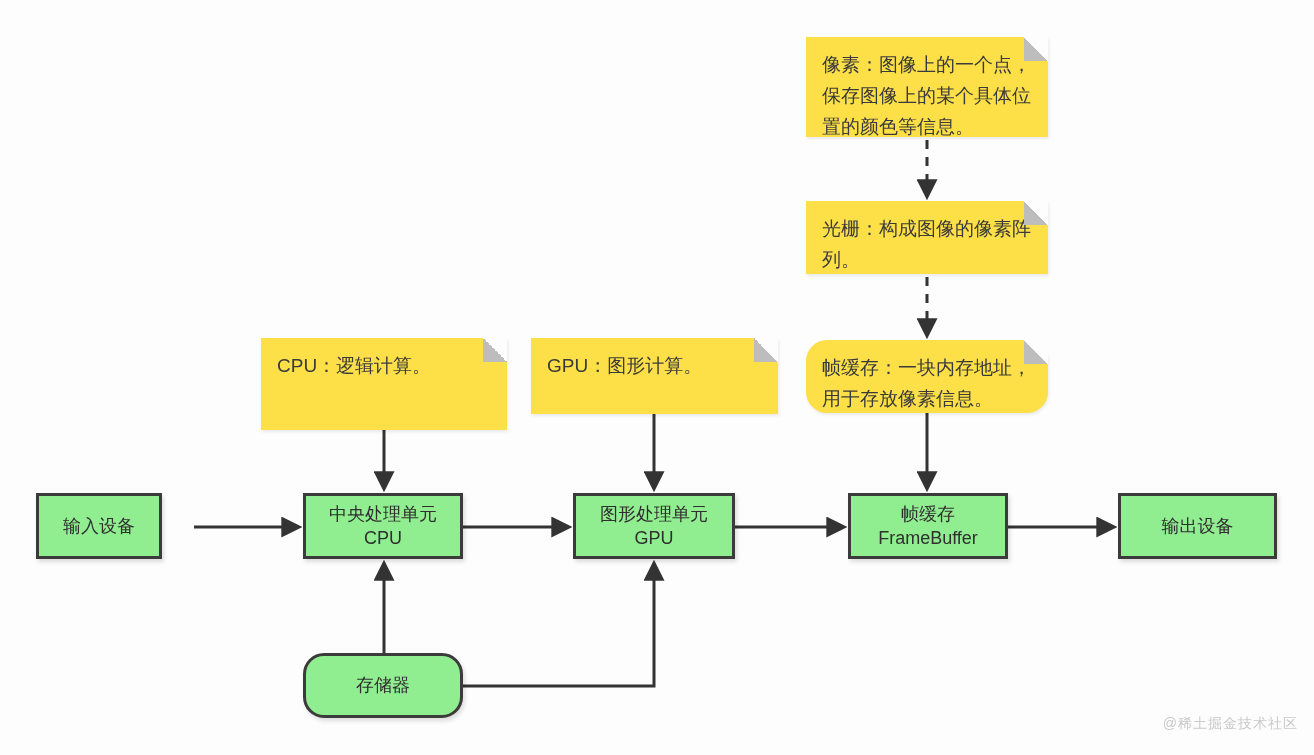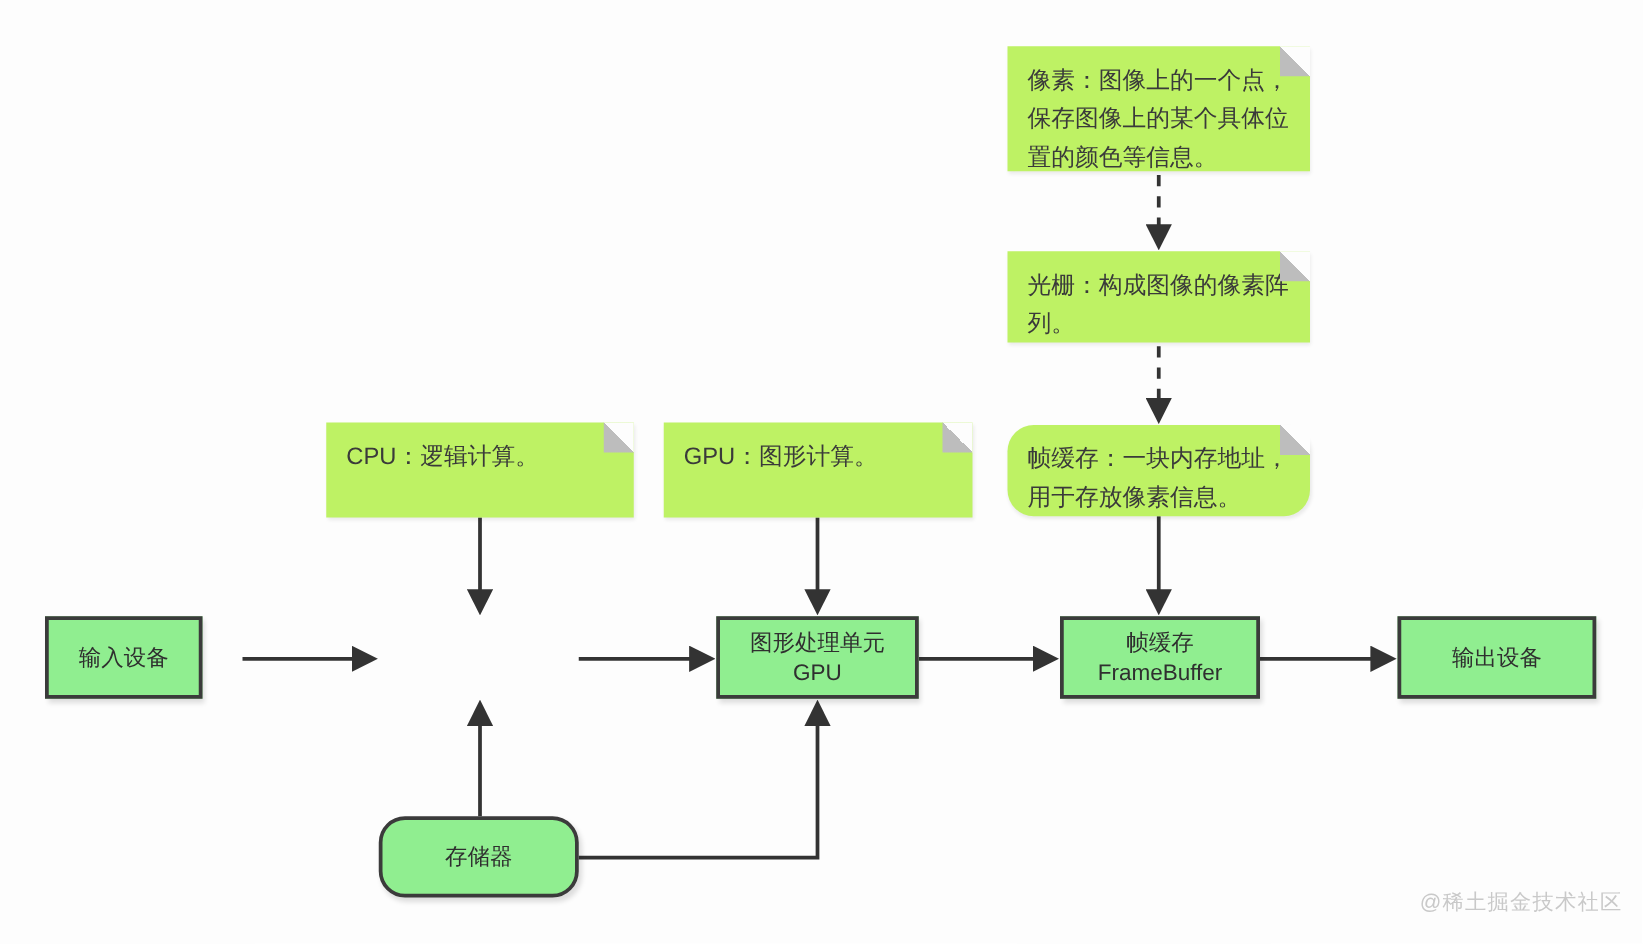--- a/index.html
+++ b/index.html
@@ -16,47 +16,47 @@
     background:#90EE90;
     border:3px solid #3b3b3b;
     box-sizing:border-box;
     display:flex;flex-direction:column;align-items:center;justify-content:center;
     color:#2f2f2f;font-size:18px;line-height:1.35;
     box-shadow:2px 3px 4px rgba(0,0,0,0.13);
     text-align:center;
   }
   .note{
     position:absolute;z-index:2;
-    background:#bef264;
+    background:#fde047;
     box-sizing:border-box;
     padding:12px 16px;
     color:#3a3a3a;font-size:19px;line-height:31px;
     box-shadow:1px 2px 3px rgba(0,0,0,0.08);
   }
   .note .fold{
     position:absolute;top:0;right:0;width:24px;height:24px;
     background:linear-gradient(to top right,#bdbdbd 0%,#bdbdbd 50%,#fdfdfd 50%,#fdfdfd 100%);
   }
   
   #box-input        {left:36px;  top:493px; width:126px; height:66px;}
   #box-cpu          {left:303px; top:493px; width:160px; height:66px;}
   #box-gpu          {left:573px; top:493px; width:162px; height:66px;}
   #box-framebuffer  {left:848px; top:493px; width:160px; height:66px;}
   #box-output       {left:1118px;top:493px; width:159px; height:66px;}
   #box-memory       {left:303px; top:653px; width:160px; height:65px;border-radius:21px;}
   
   #note-pixel       {left:806px; top:37px;  width:242px; height:100px;}
   #note-raster      {left:806px; top:201px; width:242px; height:73px;}
   #note-framebuffer {left:806px; top:340px; width:242px; height:73px;border-radius:21px;}
-  #note-cpu         {left:261px; top:338px; width:246px; height:76px;}
+  #note-cpu         {left:261px; top:338px; width:246px; height:92px;}
   #note-gpu         {left:531px; top:338px; width:247px; height:76px;}
   .watermark{
     position:absolute;z-index:2;
     right:16px;bottom:22px;
-    color:#c9c9c9;font-size:17px;letter-spacing:1px;
+    color:#c9c9c9;font-size:14px;letter-spacing:1px;
   }
 </style>
 </head>
 <body>
 
 <div id="canvas">
 
   <svg id="wires" viewBox="0 0 1314 755" xmlns="http://www.w3.org/2000/svg">
     <defs>
       <marker id="ah" viewBox="0 0 10 10" refX="7" refY="5" markerWidth="7" markerHeight="7" orient="auto">
@@ -95,20 +95,24 @@
     <span class="fold"></span>
   </div>
   <div class="note" id="note-gpu">
     <span>GPU：图形计算。</span>
     <span class="fold"></span>
   </div>
 
   <div class="node" id="box-input">
     <span>输入设备</span>
   </div>
+  <div class="node" id="box-cpu">
+    <span>中央处理单元</span>
+    <span>CPU</span>
+  </div>
   <div class="node" id="box-gpu">
     <span>图形处理单元</span>
     <span>GPU</span>
   </div>
   <div class="node" id="box-framebuffer">
     <span>帧缓存</span>
     <span>FrameBuffer</span>
   </div>
   <div class="node" id="box-output">
     <span>输出设备</span>

